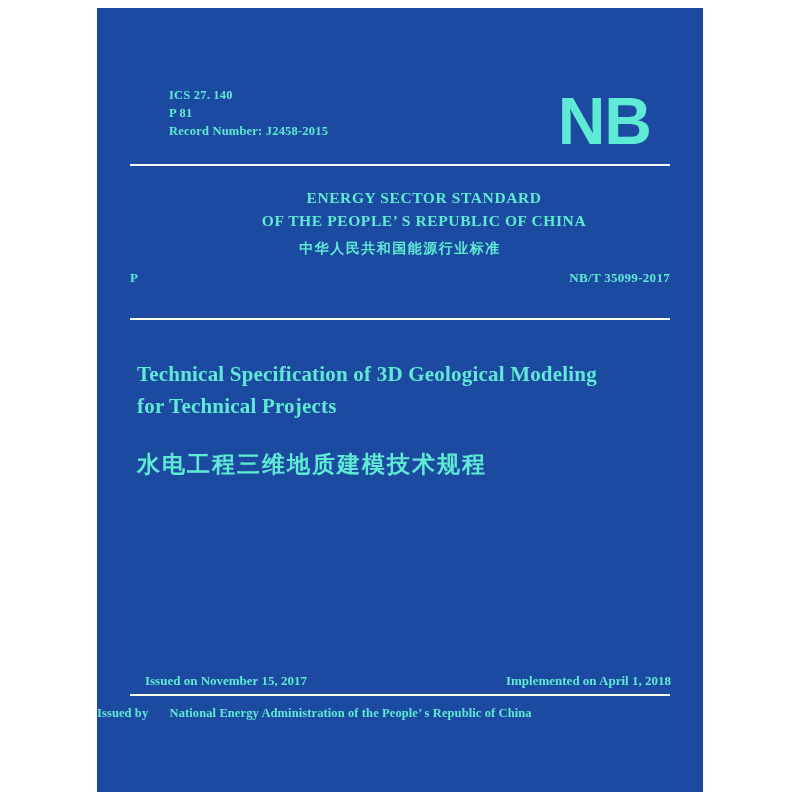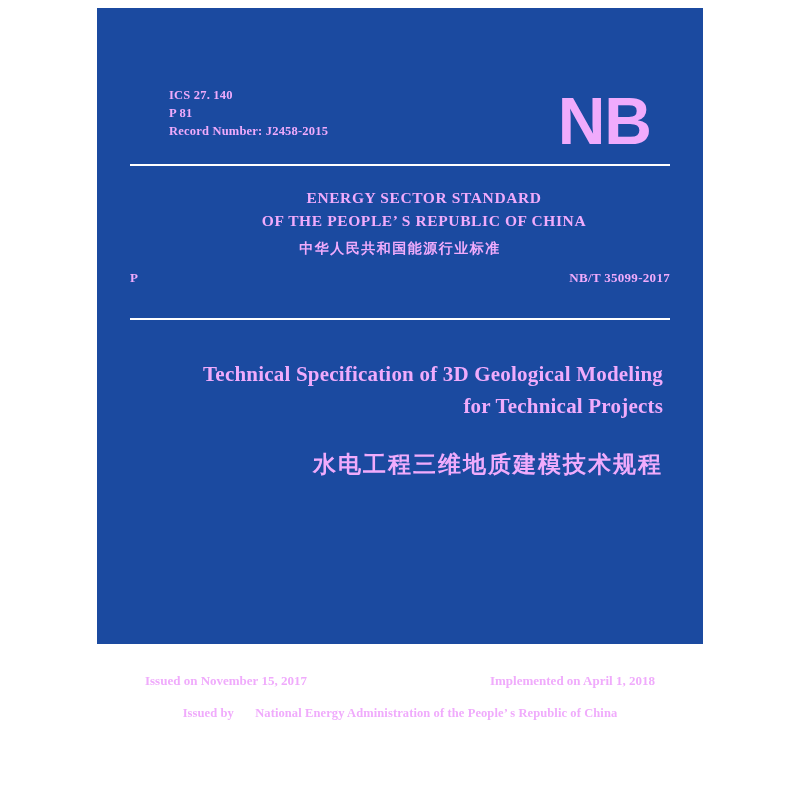--- a/index.html
+++ b/index.html
@@ -13,23 +13,23 @@
     height: 800px;
     background: #ffffff;
     overflow: hidden;
     font-family: "Liberation Serif", serif;
   }
   .cover {
     position: absolute;
     left: 97px;
     top: 8px;
     width: 606px;
-    height: 636px;
+    height: 784px;
     background: #1b4aa0;
-    color: #f0abfc;
+    color: #5eead4;
   }
   
   .ics-block {
     position: absolute;
     left: 72px;
     top: 78px;
     font-size: 12.5px;
     font-weight: bold;
     line-height: 18px;
     letter-spacing: 0.2px;
@@ -92,53 +92,53 @@
     font-weight: bold;
   }
   .code-row .p-mark { letter-spacing: 0.3px; }
   .code-row .std-num { letter-spacing: 0.3px; }
 
   .title-block {
     position: absolute;
     left: 40px;
     right: 40px;
     top: 350px;
-    text-align: right;
+    text-align: left;
   }
   .title-en {
     font-size: 21px;
     font-weight: bold;
     line-height: 32px;
     letter-spacing: 0.2px;
   }
   .title-cn {
     font-family: "DejaVu Sans", sans-serif;
     font-size: 23px;
     font-weight: bold;
     letter-spacing: 2px;
     line-height: 36px;
     margin-top: 24px;
   }
 
   .dates-row {
     position: absolute;
     left: 48px;
-    right: 48px;
+    right: 32px;
     top: 665px;
     display: flex;
     justify-content: space-between;
     font-size: 13px;
     font-weight: bold;
   }
   .issuer-row {
     position: absolute;
     left: 0;
     right: 0;
     top: 698px;
-    text-align: center;
+    text-align: left;
     font-size: 12.5px;
     font-weight: bold;
     letter-spacing: 0.1px;
   }
   .issuer-row .issued-by { margin-right: 18px; }
 </style>
 </head>
 <body>
 
 <div class="page">

